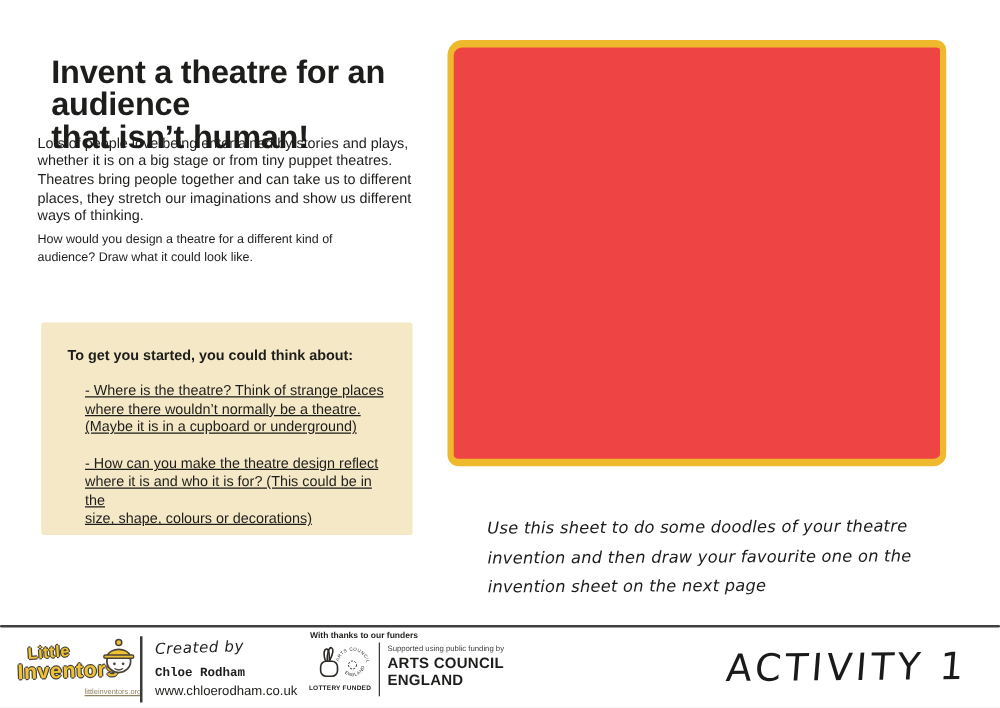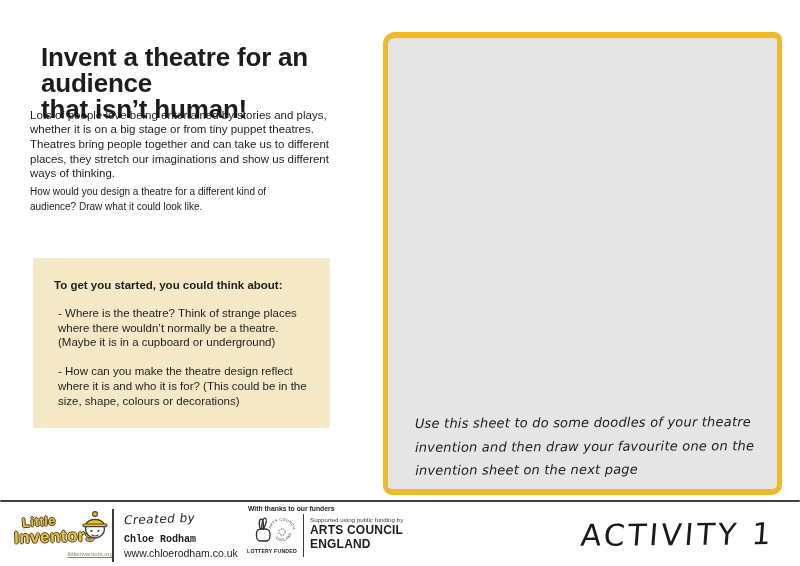--- a/index.html
+++ b/index.html
@@ -23,26 +23,26 @@
     font-size:10px; line-height:14.7px;
   }
 
   
   .hint-box {
     position:absolute; left:33px; top:258px; width:297px; height:170px;
     background:#f5e8c6; box-sizing:border-box; padding:21px 20px 0 21px;
     border-radius:2px;
   }
   .hint-title { font-size:11.5px; font-weight:700; margin:0 0 15px 0; }
-  .hint-item  { font-size:11.5px; line-height:14.7px; margin:0 0 14px 4px; }
+  .hint-item  { font-size:11.5px; line-height:14.7px; margin:0 0 14px 14px;text-decoration:underline; }
 
   
   .draw-box {
-    position:absolute; left:383px; top:32px; width:399px; height:463px;
-    box-sizing:border-box; background:#e5e5e5;
+    position:absolute; left:358px; top:32px; width:399px; height:341px;
+    box-sizing:border-box; background:#ef4444;
     border:5px solid #eeb92c; border-width:6px 5px 6px 5px;
     border-radius:12px 8px 10px 9px;
   }
   .draw-note {
     position:absolute; left:27px; top:360px; width:340px;
     font-family:"DejaVu Sans", sans-serif; font-style:italic;
     font-size:13px; line-height:23.5px; color:#1b1b1b;
     transform:rotate(-0.3deg); letter-spacing:0.2px;
   }
 

